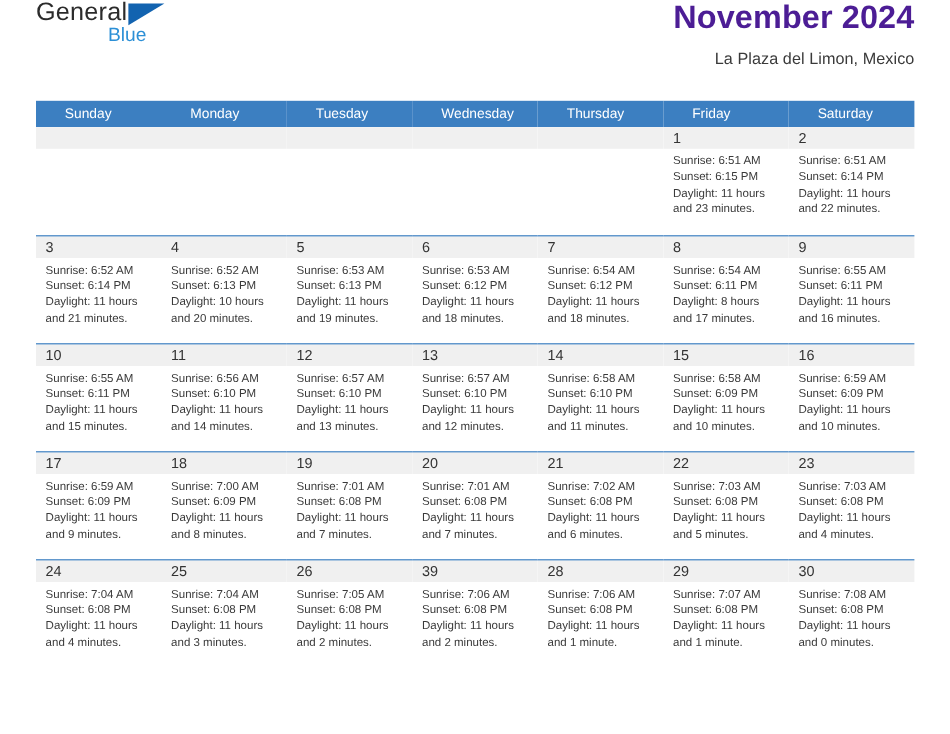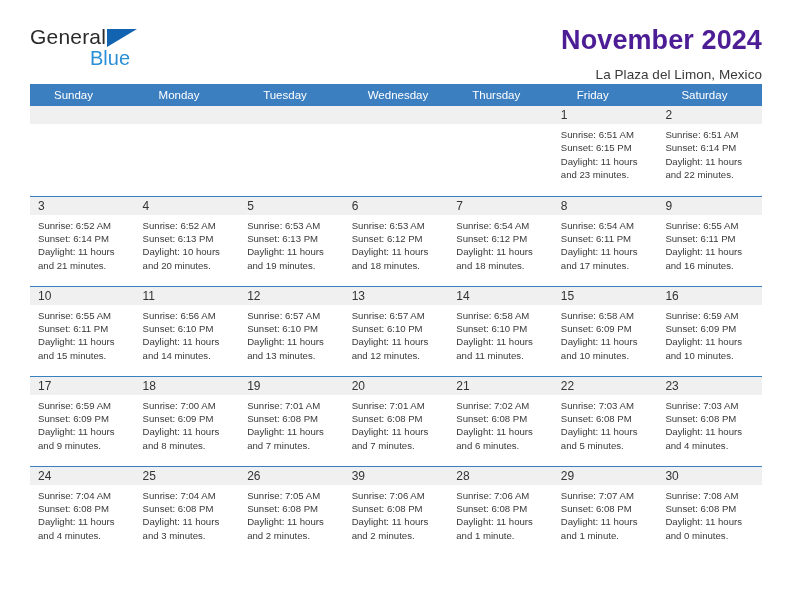--- a/index.html
+++ b/index.html
@@ -21,21 +21,20 @@
     box-sizing: border-box;
     padding: 0 30px;
   }
 
   
   .header {
     display: flex;
     align-items: flex-start;
     justify-content: space-between;
     height: 74px;
-    padding-top: 26px;
     box-sizing: border-box;
   }
   .logo {
     position: relative;
     width: 125px;
     height: 46px;
     line-height: 1;
     user-select: none;
   }
   .logo-general {
@@ -53,21 +52,21 @@
     top: 3px;
     width: 0;
     height: 0;
     border-left: 30px solid #1263b0;
     border-bottom: 18px solid transparent;
   }
   .logo-blue {
     position: absolute;
     left: 60px;
     top: 22px;
-    font-size: 20px;
+    font-size: 16px;
     color: #2b8fd6;
     font-family: "Liberation Sans", sans-serif;
   }
   .title-block {
     text-align: right;
     padding-top: 0px;
   }
   .cal-title {
     font-size: 27px;
     color: #4c1d95;
@@ -243,21 +242,21 @@
               <div>Sunrise: 6:54 AM</div>
               <div>Sunset: 6:12 PM</div>
               <div class="wrap">Daylight: 11 hours and 18 minutes.</div>
             </div>
           </td>
           <td>
             <div class="daynum-band">8</div>
             <div class="cell-body">
               <div>Sunrise: 6:54 AM</div>
               <div>Sunset: 6:11 PM</div>
-              <div class="wrap">Daylight: 11 hours and 17 minutes.</div>
+              <div class="wrap">Daylight: 8 hours and 17 minutes.</div>
             </div>
           </td>
           <td>
             <div class="daynum-band">9</div>
             <div class="cell-body">
               <div>Sunrise: 6:55 AM</div>
               <div>Sunset: 6:11 PM</div>
               <div class="wrap">Daylight: 11 hours and 16 minutes.</div>
             </div>
           </td>

